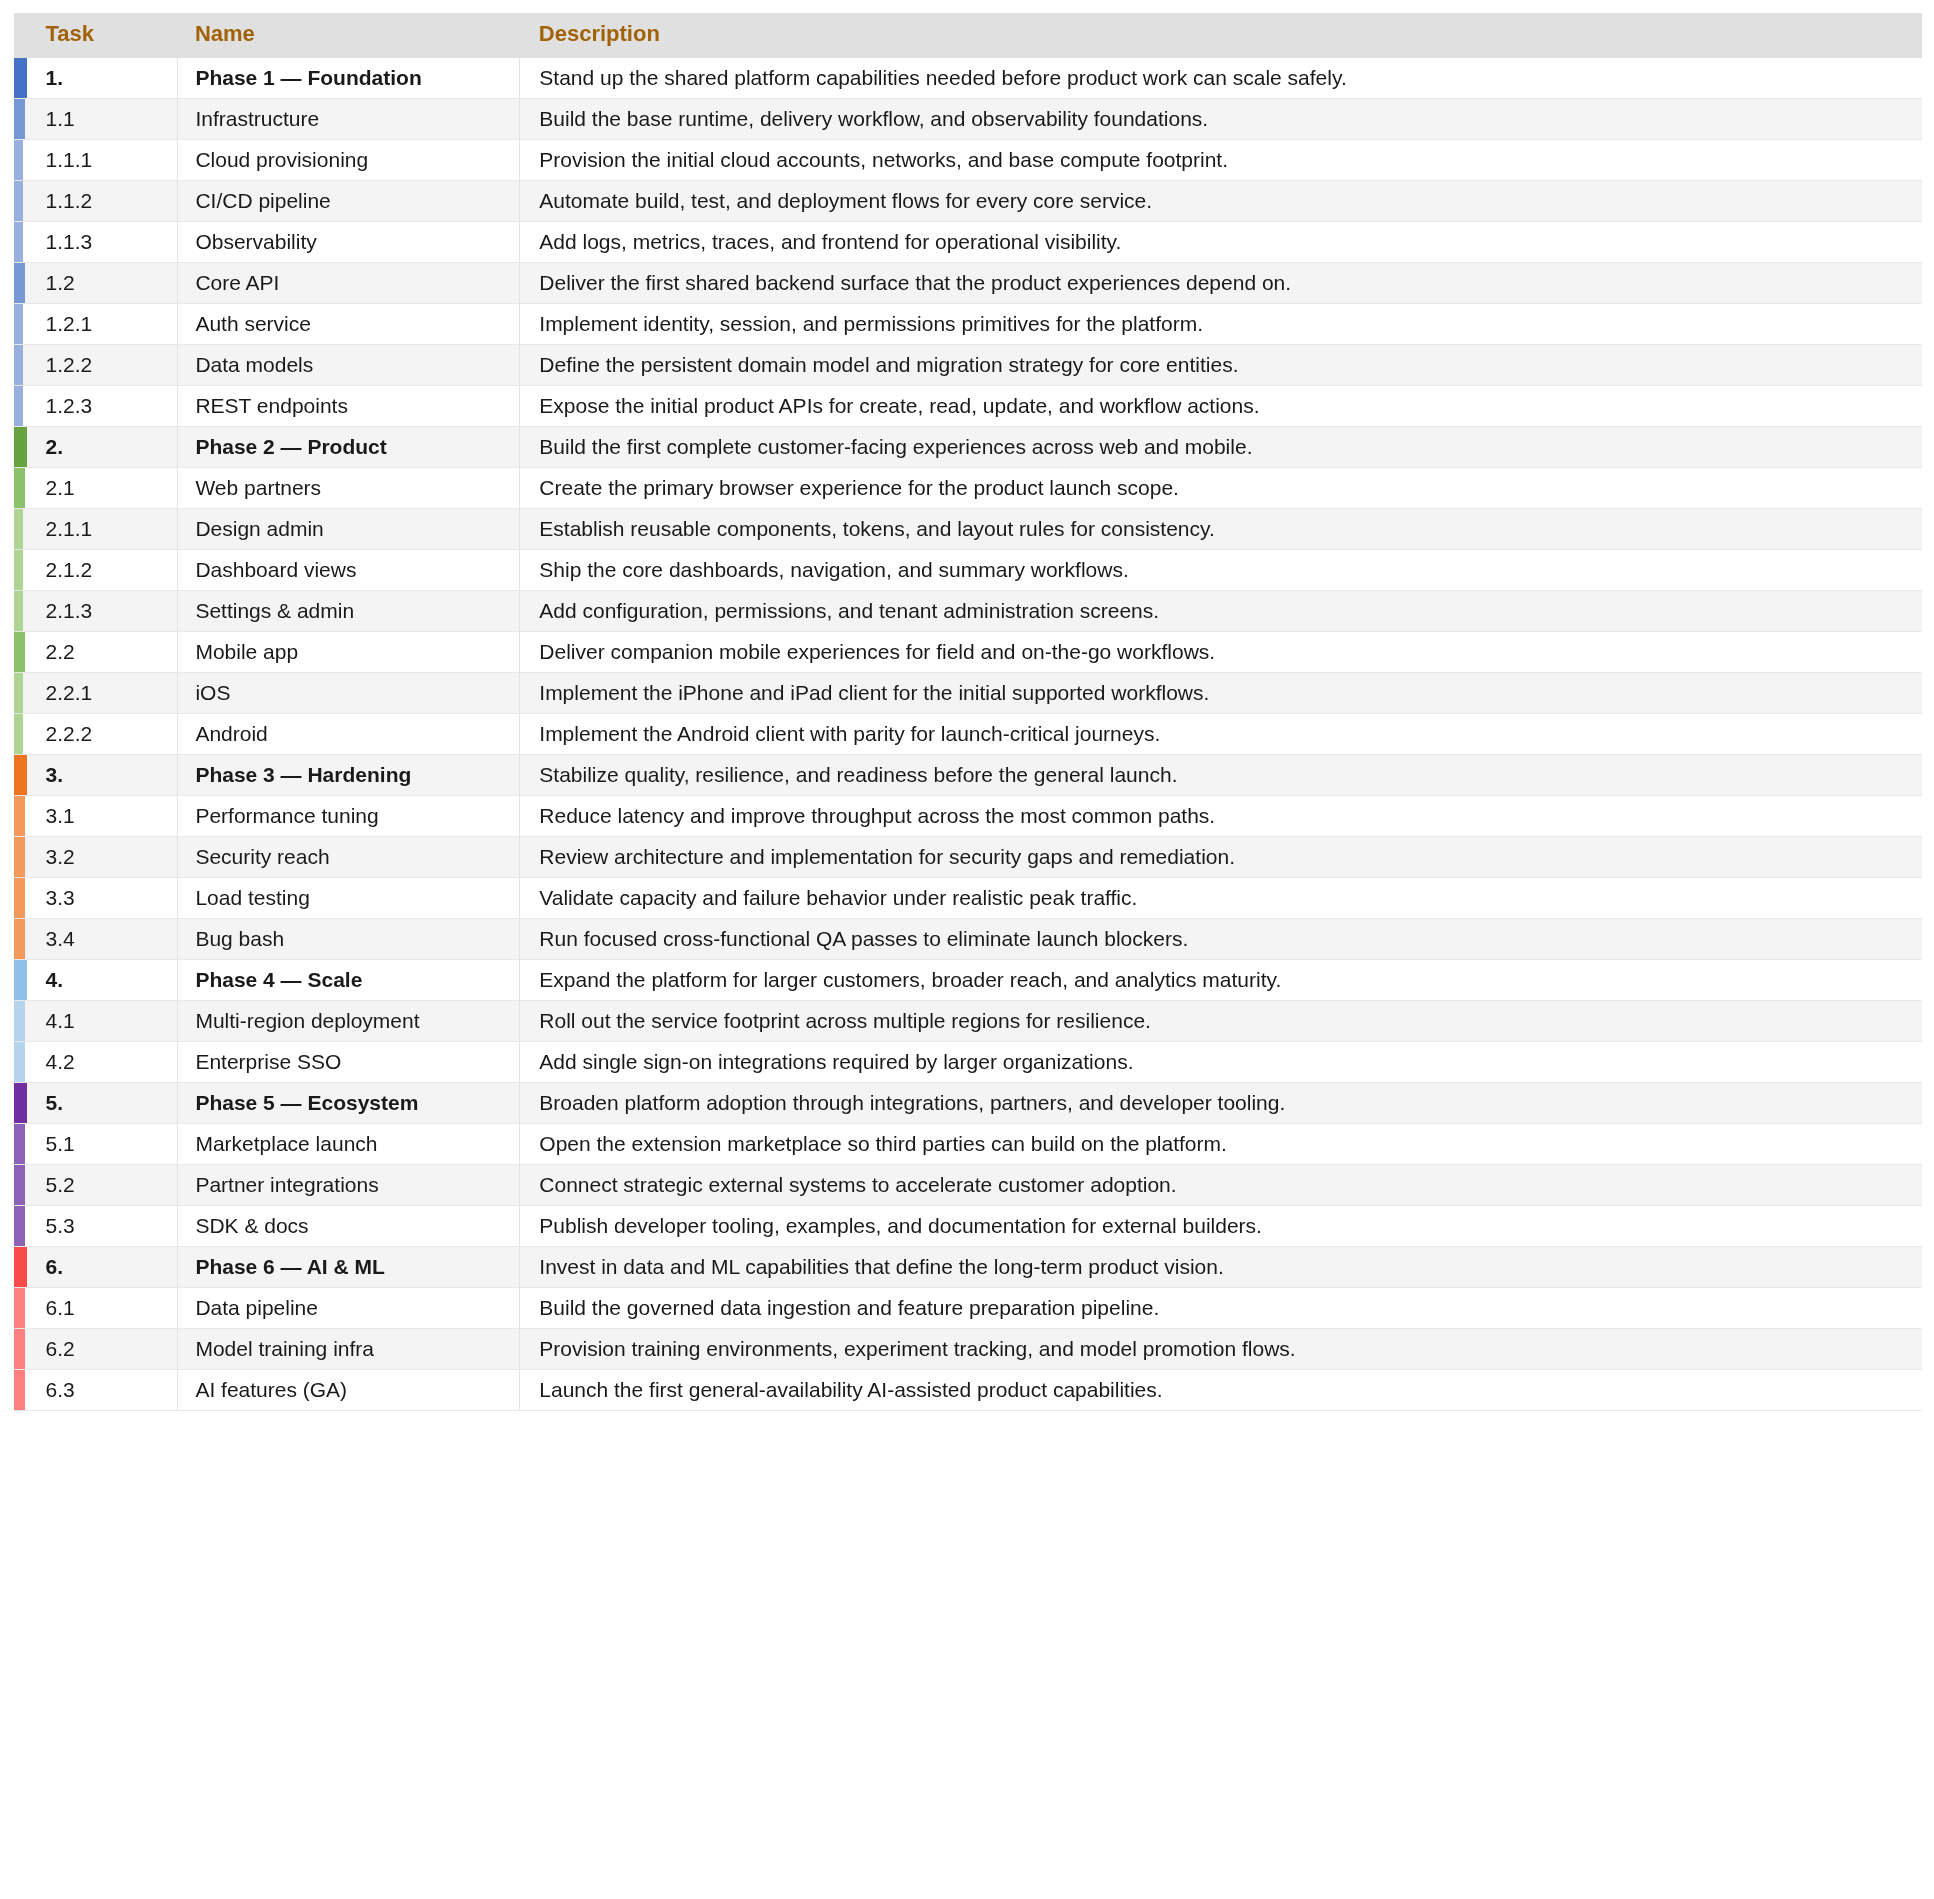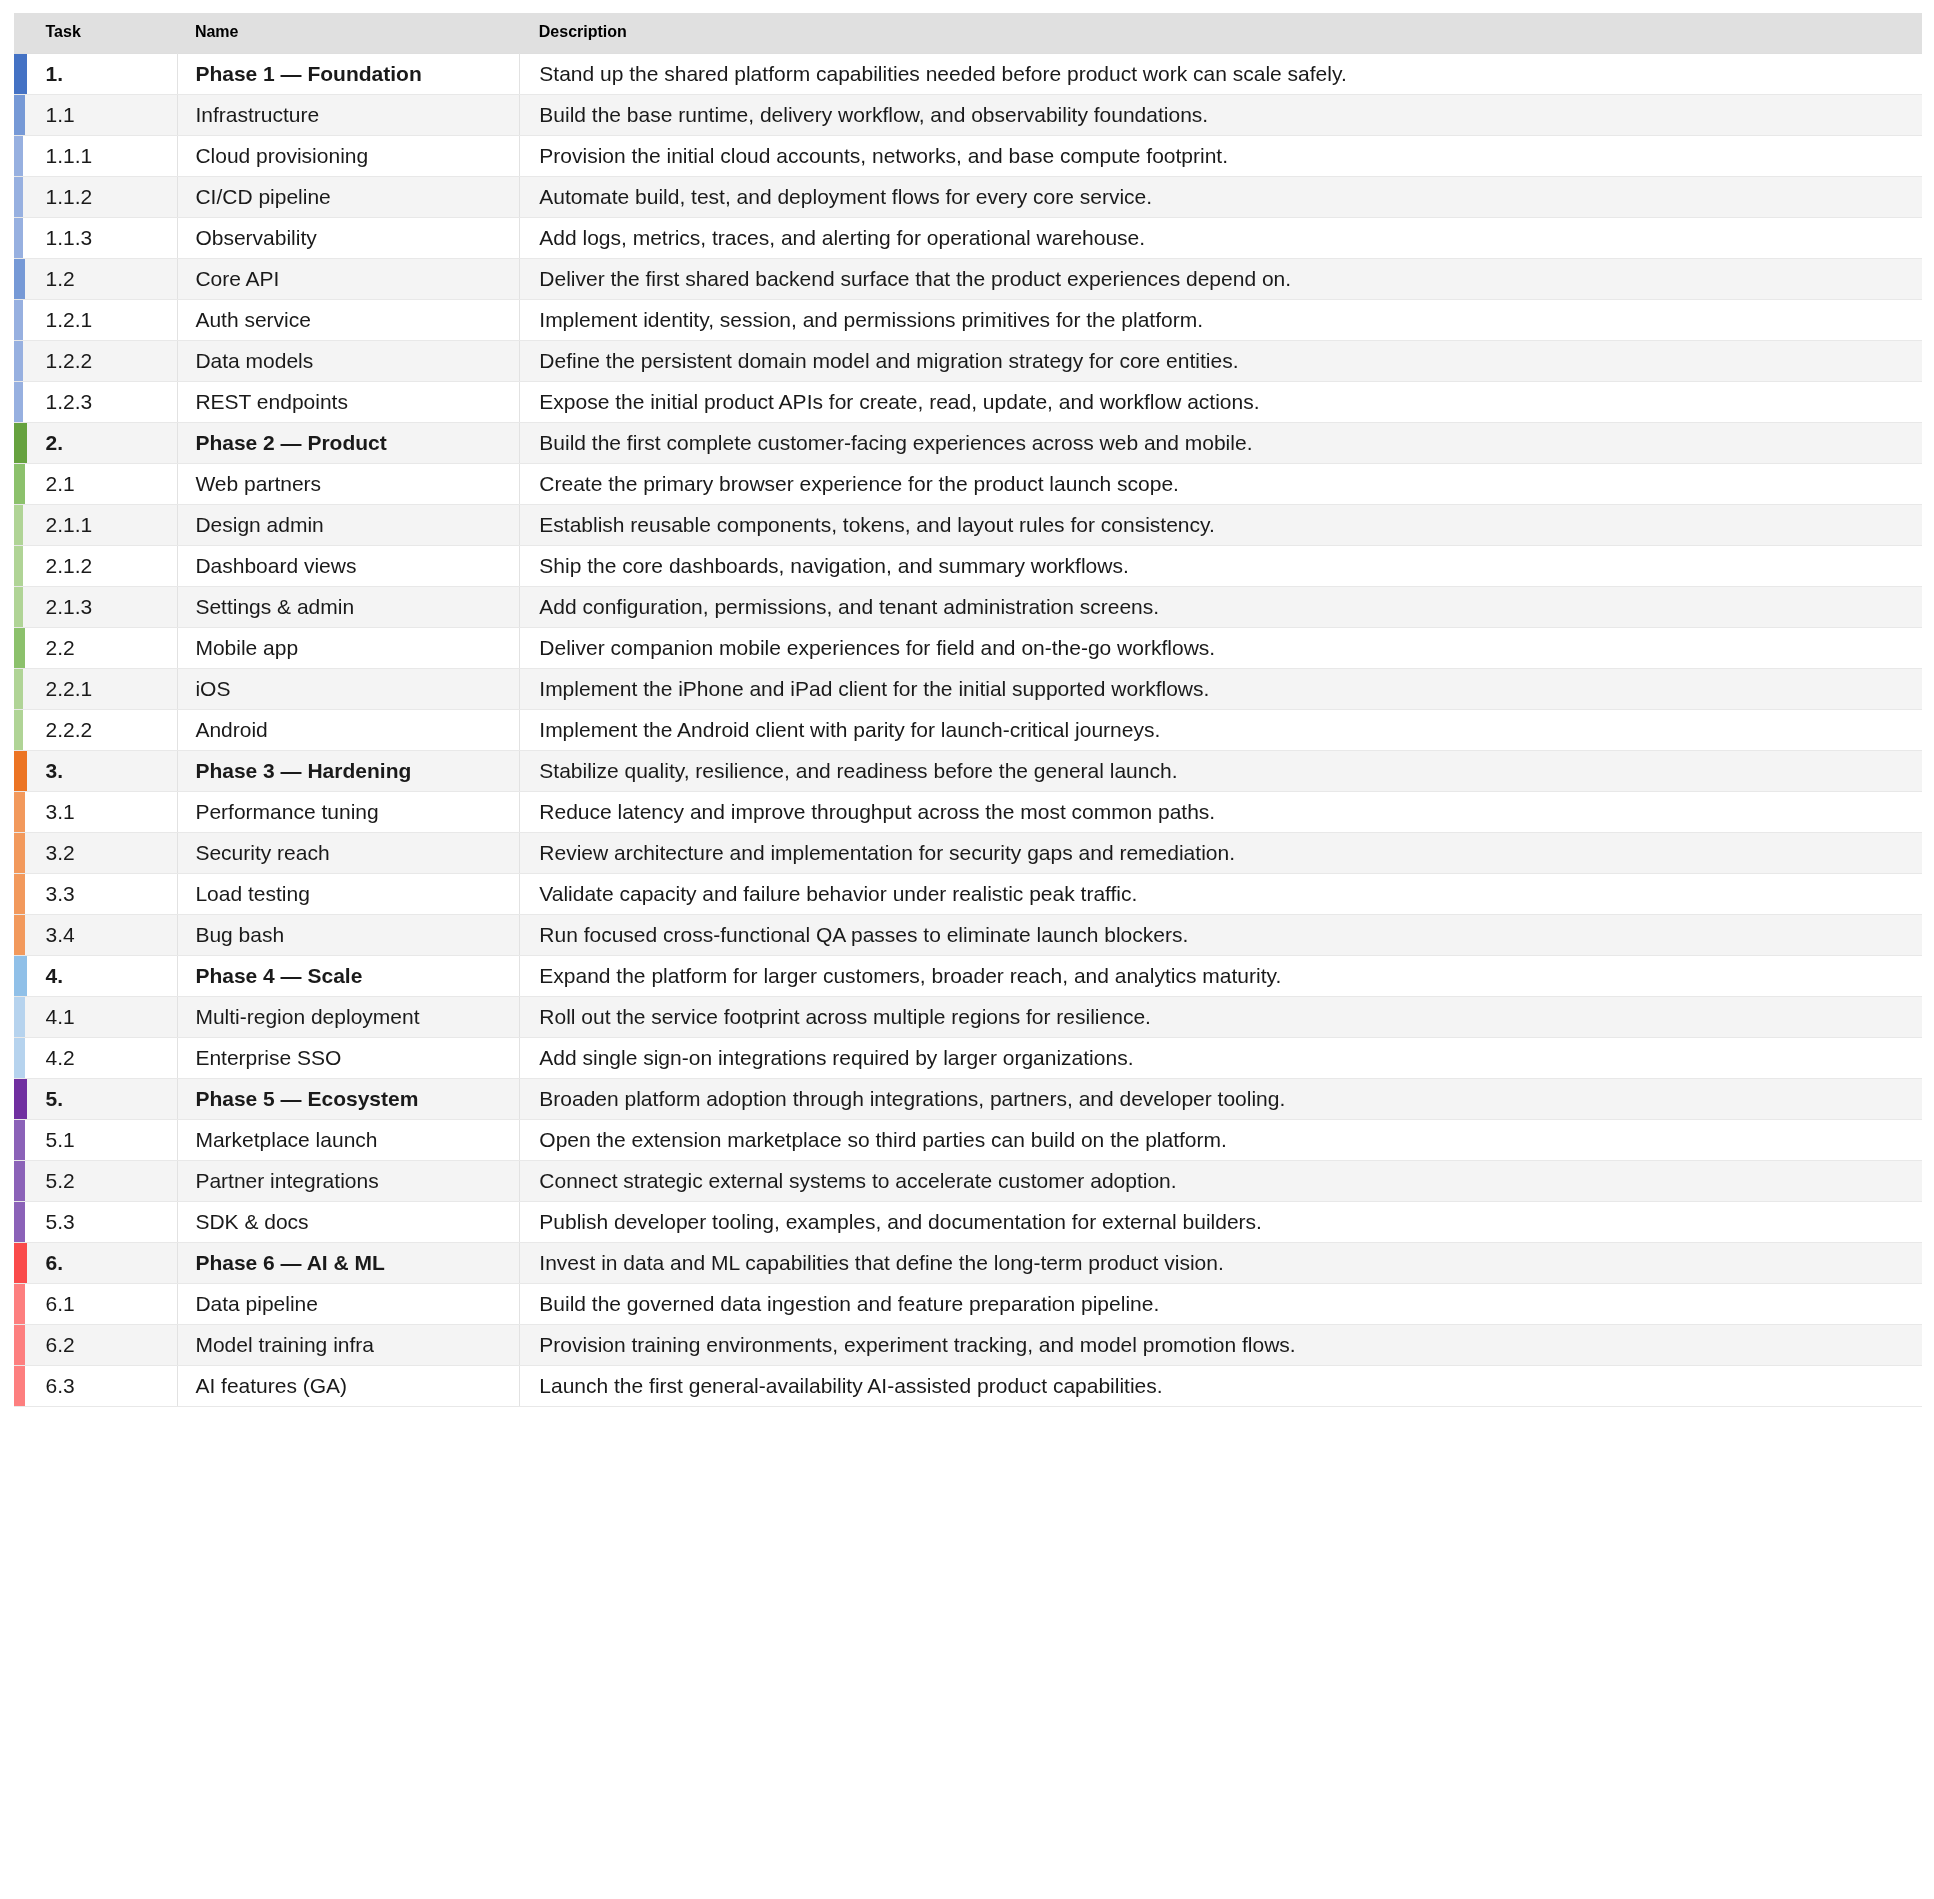--- a/index.html
+++ b/index.html
@@ -26,23 +26,23 @@
     border-collapse: collapse;
     width: 1908px;
     table-layout: fixed;
   }
   col.c-task  { width: 164px; }
   col.c-name  { width: 342px; }
   col.c-desc  { width: 1402px; }
 
   thead th {
     background: #e0e0e0;
-    font-size: 16px;
+    font-size: 22px;
     font-weight: bold;
-    color: #000000;
+    color: #a16207;
     text-align: left;
     padding: 8.7px 0 9.7px 0;
     height: 41px;
     box-sizing: border-box;
     vertical-align: middle;
     border: none;
   }
   thead th.h-task { padding-left: 32px; }
   thead th.h-name { padding-left: 17.4px; }
   thead th.h-desc { padding-left: 19.3px; }
@@ -136,21 +136,21 @@
           <td class="td-desc">Provision the initial cloud accounts, networks, and base compute footprint.</td>
         </tr>
         <tr class="lvl3 even">
           <td class="td-task"><span class="swatch" style="background: rgb(151, 176, 224);"></span><span class="tasknum">1.1.2</span></td>
           <td class="td-name">CI/CD pipeline</td>
           <td class="td-desc">Automate build, test, and deployment flows for every core service.</td>
         </tr>
         <tr class="lvl3 odd">
           <td class="td-task"><span class="swatch" style="background: rgb(151, 176, 224);"></span><span class="tasknum">1.1.3</span></td>
           <td class="td-name">Observability</td>
-          <td class="td-desc">Add logs, metrics, traces, and alerting for operational warehouse.</td>
+          <td class="td-desc">Add logs, metrics, traces, and frontend for operational visibility.</td>
         </tr>
         <tr class="lvl2 even">
           <td class="td-task"><span class="swatch" style="background: rgb(118, 153, 214);"></span><span class="tasknum">1.2</span></td>
           <td class="td-name">Core API</td>
           <td class="td-desc">Deliver the first shared backend surface that the product experiences depend on.</td>
         </tr>
         <tr class="lvl3 odd">
           <td class="td-task"><span class="swatch" style="background: rgb(151, 176, 224);"></span><span class="tasknum">1.2.1</span></td>
           <td class="td-name">Auth service</td>
           <td class="td-desc">Implement identity, session, and permissions primitives for the platform.</td>

